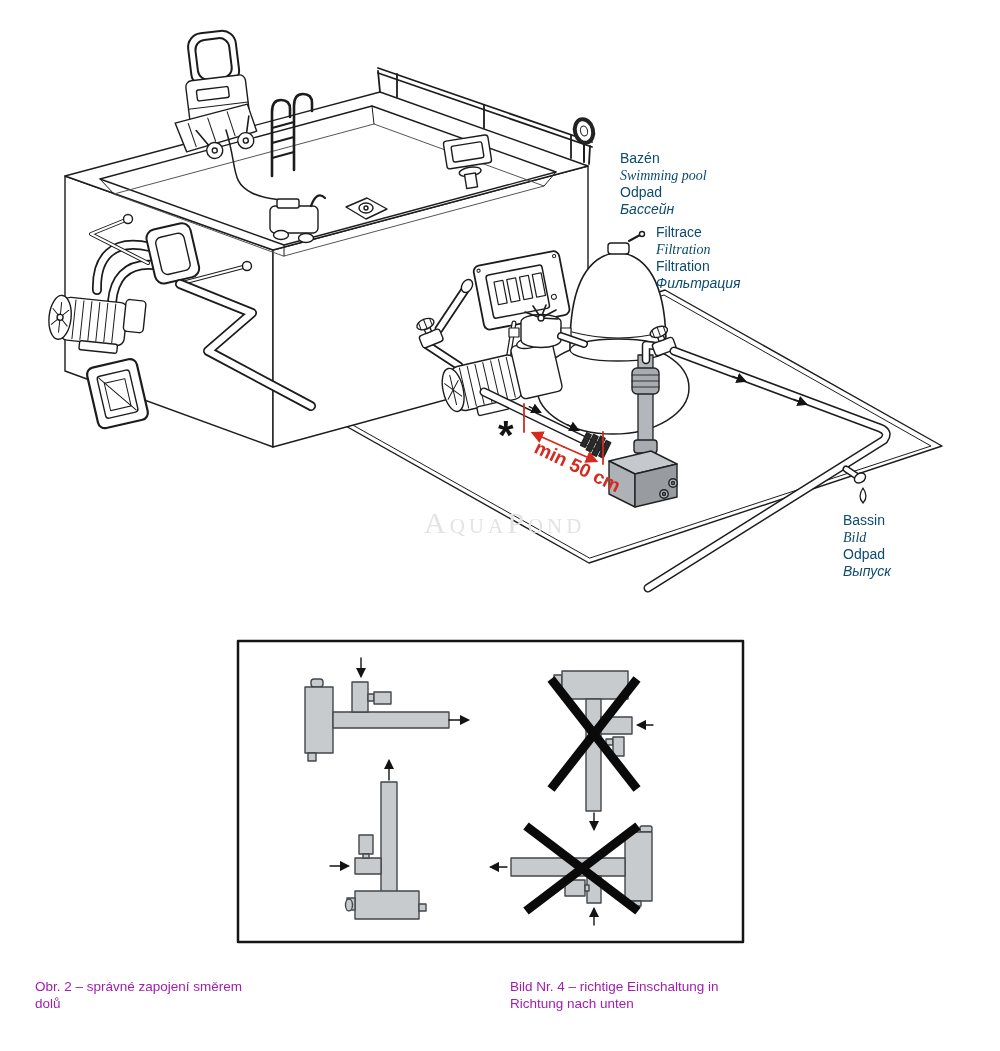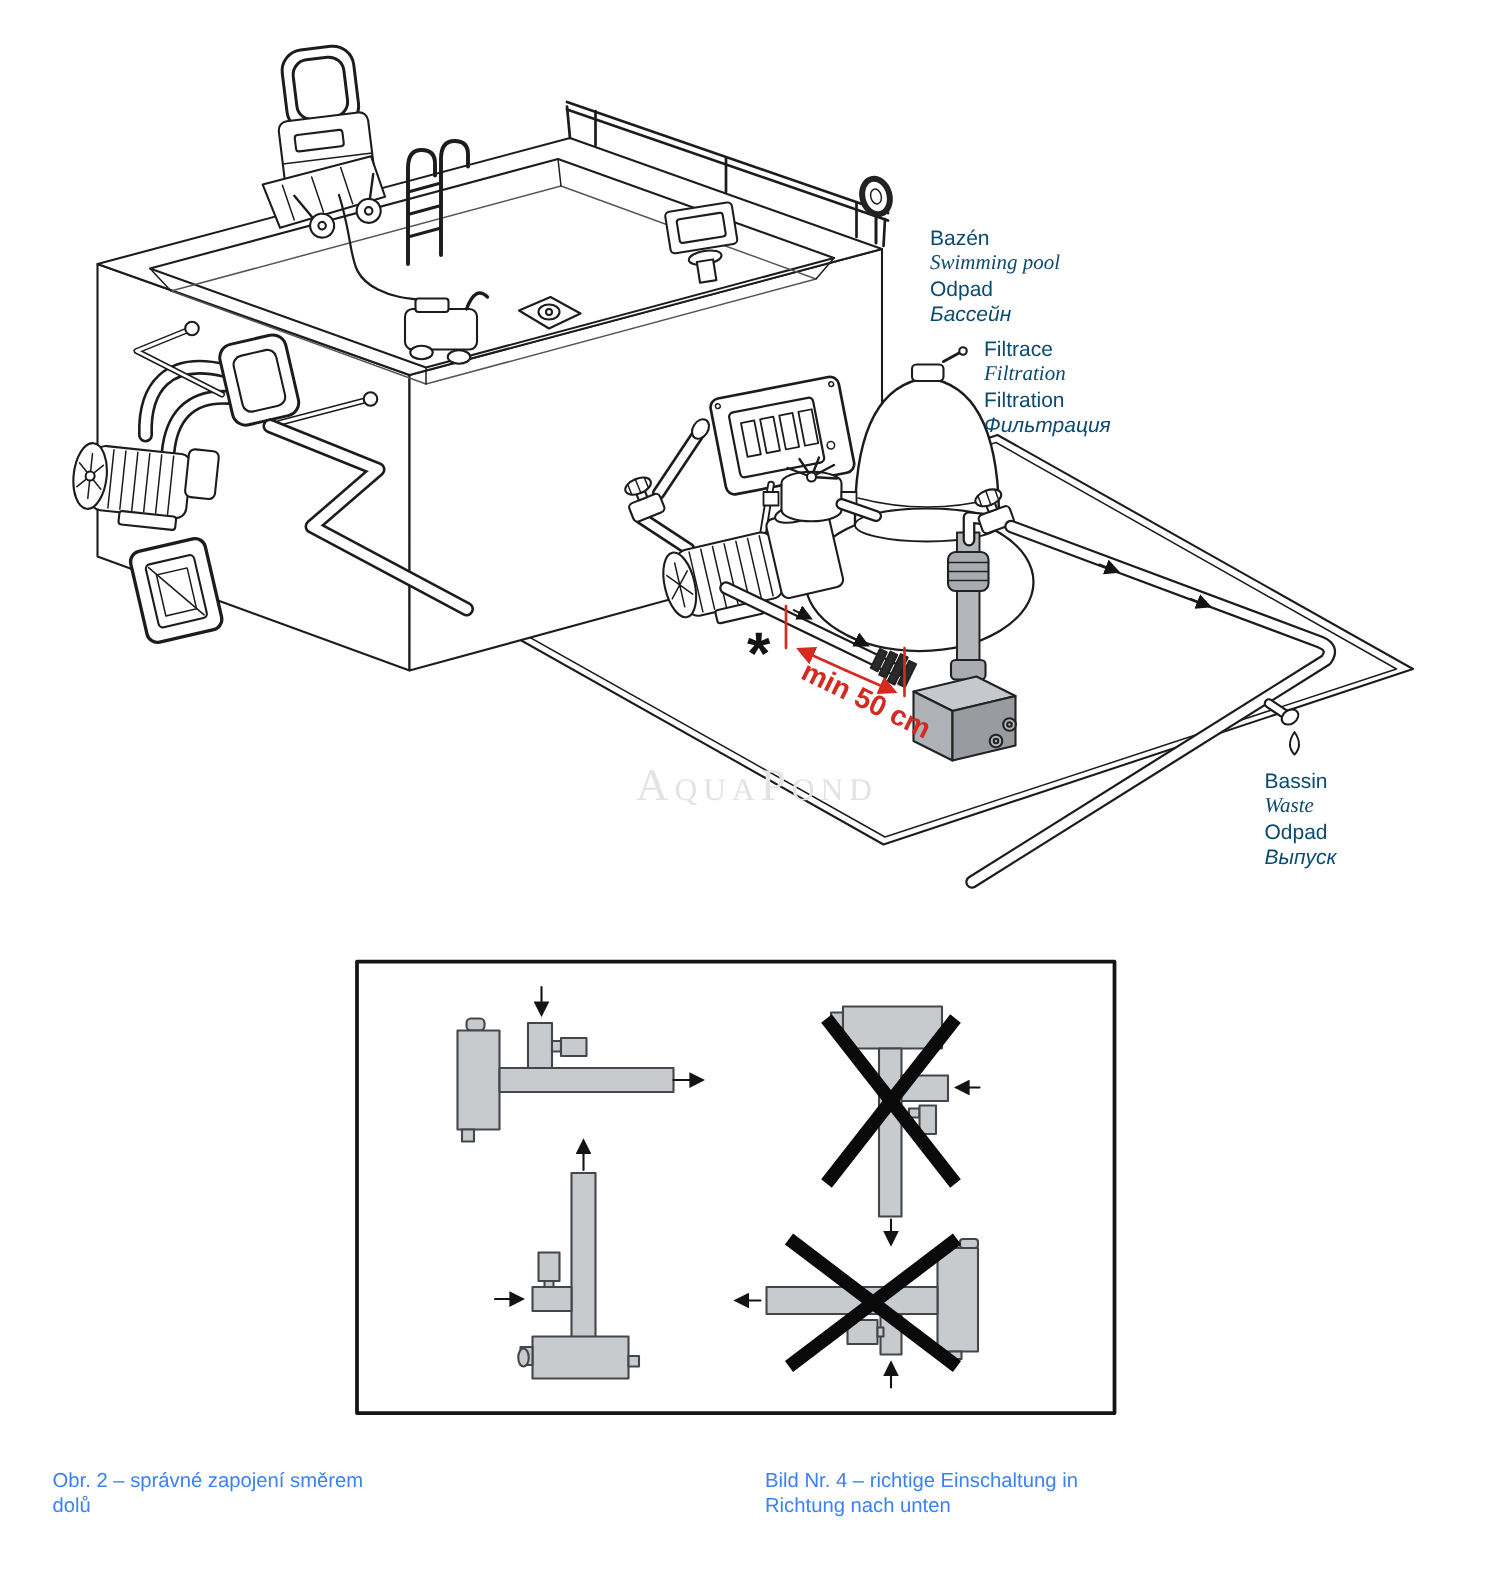--- a/index.html
+++ b/index.html
@@ -3,21 +3,21 @@
 <meta charset="utf-8">
 <style>
   html,body{margin:0;padding:0;background:#fff;}
   #page{position:relative;width:1000px;height:1051px;background:#ffffff;overflow:hidden;
         font-family:"Liberation Sans",sans-serif;color:#111;}
   #art{position:absolute;left:0;top:0;}
   .label{position:absolute;font-size:14px;line-height:17px;color:#0c4a6e;}
   .label span{display:block;white-space:nowrap;}
   .label .en{font-family:"Liberation Serif",serif;font-style:italic;}
   .label .ru{font-style:italic;}
-  .caption{position:absolute;top:978px;font-size:13.5px;line-height:17px;color:#3b82f6;}
+  .caption{position:absolute;top:978px;font-size:13.5px;line-height:17px;color:#a21caf;}
   .caption.en{font-style:italic;}
 </style>
 </head>
 <body>
 
 <div id="page">
 
 <svg id="art" width="1000" height="1051" viewBox="0 0 1000 1051" xmlns="http://www.w3.org/2000/svg">
   <defs>
     <marker id="ah" viewBox="0 0 10 10" refX="8" refY="5" markerWidth="7.5" markerHeight="7.5" orient="auto">
@@ -339,21 +339,21 @@
   <span class="ru">Бассейн</span>
 </div>
 <div class="label" style="left:656px;top:224px">
   <span>Filtrace</span>
   <span class="en">Filtration</span>
   <span>Filtration</span>
   <span class="ru">Фильтрация</span>
 </div>
 <div class="label" style="left:843px;top:512px">
   <span>Bassin</span>
-  <span class="en">Waste</span>
+  <span class="en">Bild</span>
   <span>Odpad</span>
   <span class="ru">Выпуск</span>
 </div>
 
 <div class="caption" style="left:35px;width:215px">Obr. 2 – správné zapojení směrem dolů</div>
 <div class="caption" style="left:510px;width:228px">Bild Nr. 4 – richtige Einschaltung in Richtung nach unten</div>
 
 </div>
 
 </body></html>

